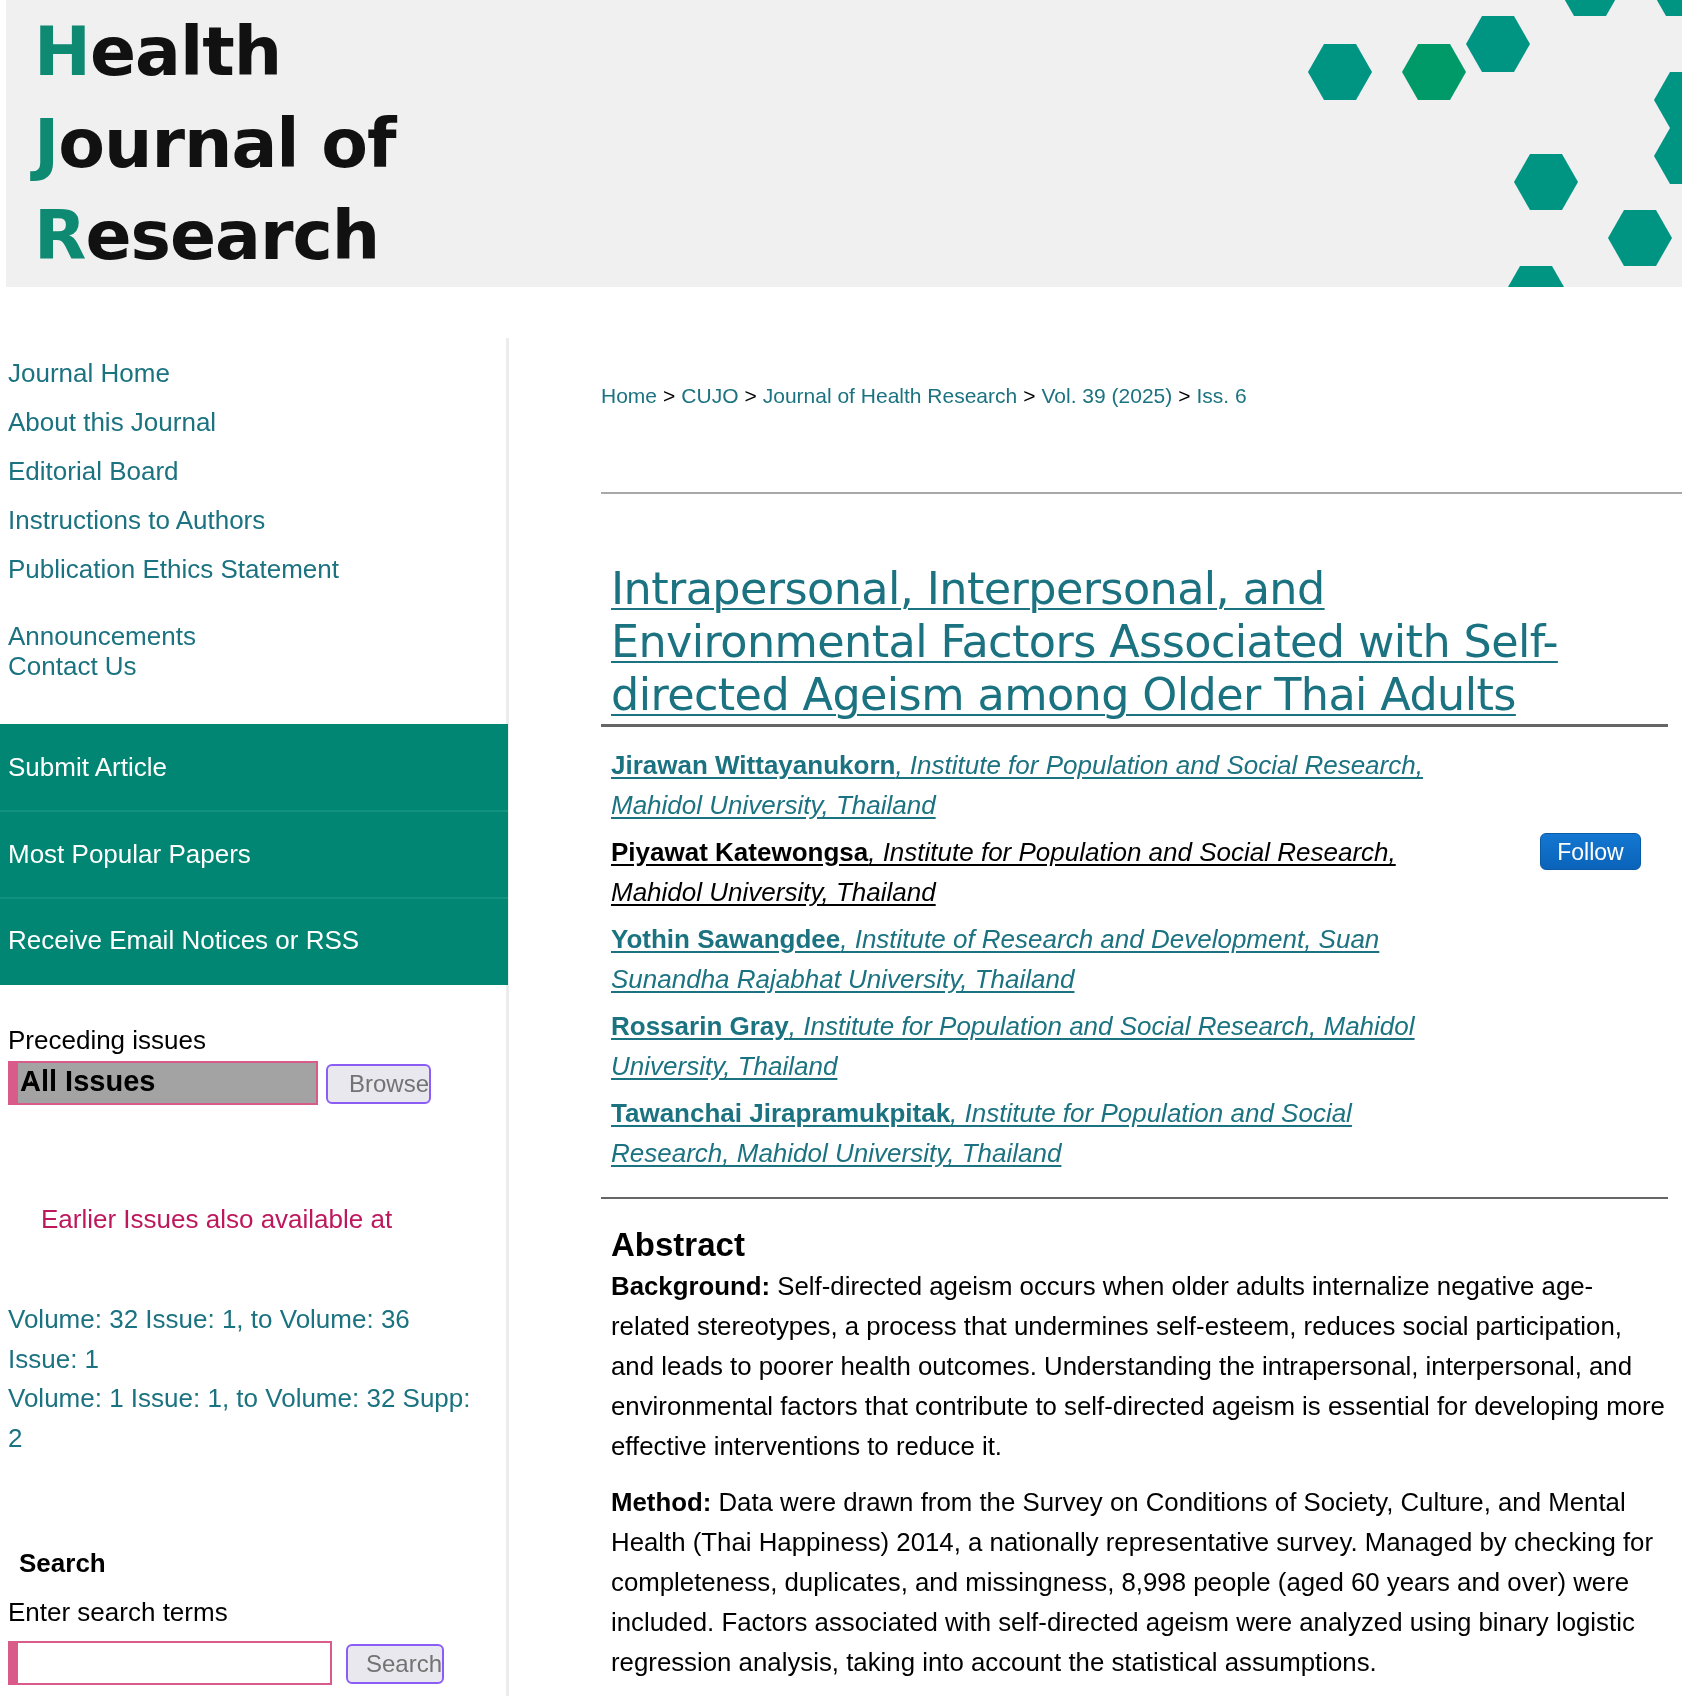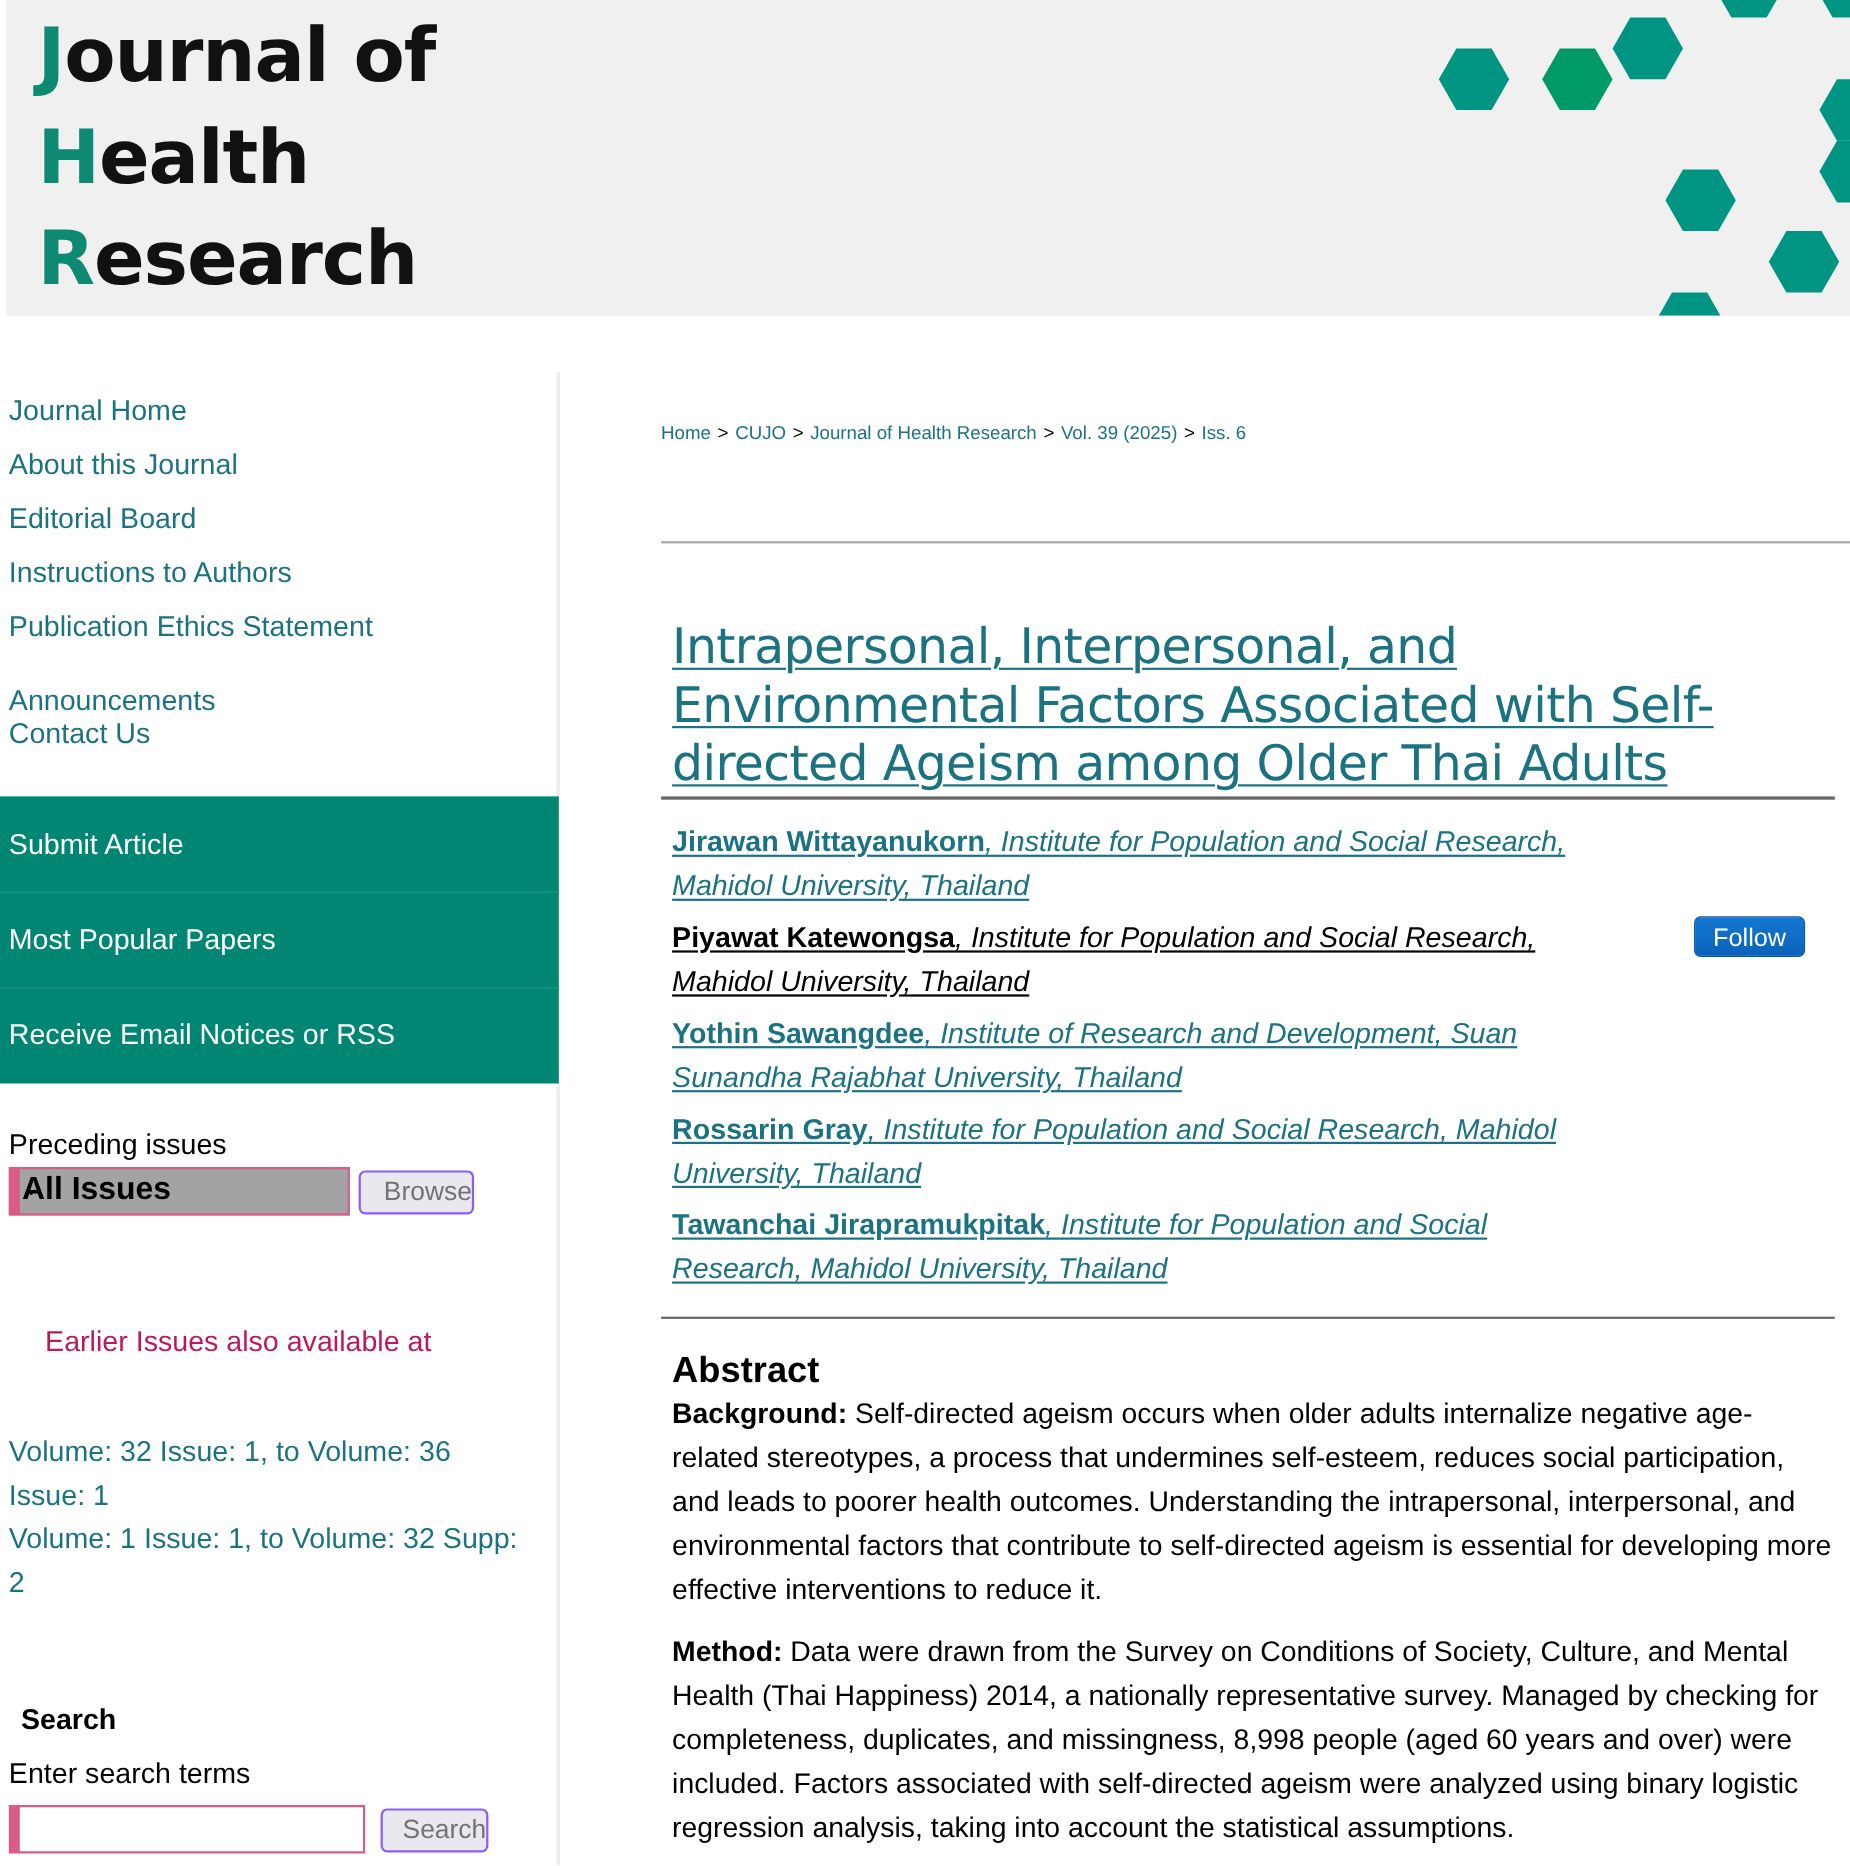--- a/index.html
+++ b/index.html
@@ -18,21 +18,21 @@
   .label { position:absolute; left:8px; font-size:26px; color:#000; white-space:nowrap; }
   .select { position:absolute; left:8px; top:1061px; width:310px; height:44px; box-sizing:border-box;
             border:2px solid #d95b8a; border-left-width:10px; background:#a3a3a3; }
   .select span { position:absolute; left:2px; top:2px; font-size:29px; font-weight:bold; }
   .select .chev { position:absolute; right:10px; top:4px; font-size:20px; font-weight:normal; }
   .btn { position:absolute; box-sizing:border-box; border:2px solid #8b5cf6; border-radius:6px; background:#e9e8ee;
          font-size:24px; color:#737373; text-align:right; }
   .textinput { position:absolute; left:8px; top:1641px; width:324px; height:44px; box-sizing:border-box;
                border:2px solid #d95b8a; border-left-width:10px; background:#fff; }
   .link { color:#1b7280; text-decoration:none; }
-  .crumbs { position:absolute; left:601px; top:384px; font-size:17px; white-space:nowrap; }
+  .crumbs { position:absolute; left:601px; top:384px; font-size:21px; white-space:nowrap; }
   .crumbs .gt { color:#000; margin:0 6px; }
   .rule-thin { position:absolute; left:601px; top:492px; width:1081px; height:2px; background:#a8a8a8; }
   .title { position:absolute; left:611px; top:562px; width:1060px; font-family:"DejaVu Sans", sans-serif;
            font-size:44.5px; line-height:53px; color:#1b7280; letter-spacing:-0.6px; }
   .title a { color:#1b7280; text-decoration:underline; text-decoration-thickness:2px; text-underline-offset:4px; }
   .rule-thick { position:absolute; left:601px; width:1067px; height:3px; background:#666; }
   .authors { position:absolute; left:611px; top:745px; width:880px; font-size:26px; line-height:40px; }
   .author { margin-bottom:7px; }
   .author a { text-decoration:underline; text-underline-offset:3px; }
   .author .nm { font-weight:bold; }
@@ -44,22 +44,22 @@
             text-align:center; line-height:36px; box-sizing:border-box; }
   .abstract { position:absolute; left:611px; top:1224px; width:1060px; }
   .abstract h2 { margin:0; font-size:33px; font-weight:bold; line-height:42px; }
   .abstract p { margin:0 0 16px 0; font-size:25.8px; line-height:40px; }
 </style>
 </head>
 <body>
 
 <div class="banner">
   <div class="logo">
+    <div><span class="cap">H</span><span>ealth</span></div>
     <div><span class="cap">J</span><span>ournal of</span></div>
-    <div><span class="cap">H</span><span>ealth</span></div>
     <div><span class="cap">R</span><span>esearch</span></div>
   </div>
   <svg class="hex" style="left:0;top:0" width="1676" height="287" viewBox="0 0 1676 287">
     <g fill="#009482">
       <polygon points="1318,44 1350,44 1366,72 1350,100 1318,100 1302,72"></polygon>
       <polygon points="1476,16 1508,16 1524,44 1508,72 1476,72 1460,44"></polygon>
       <polygon points="1568,-40 1600,-40 1616,-12 1600,16 1568,16 1552,-12"></polygon>
       <polygon points="1524,154 1556,154 1572,182 1556,210 1524,210 1508,182"></polygon>
       <polygon points="1618,210 1650,210 1666,238 1650,266 1618,266 1602,238"></polygon>
       <polygon points="1514,266 1546,266 1562,294 1546,322 1514,322 1498,294"></polygon>

